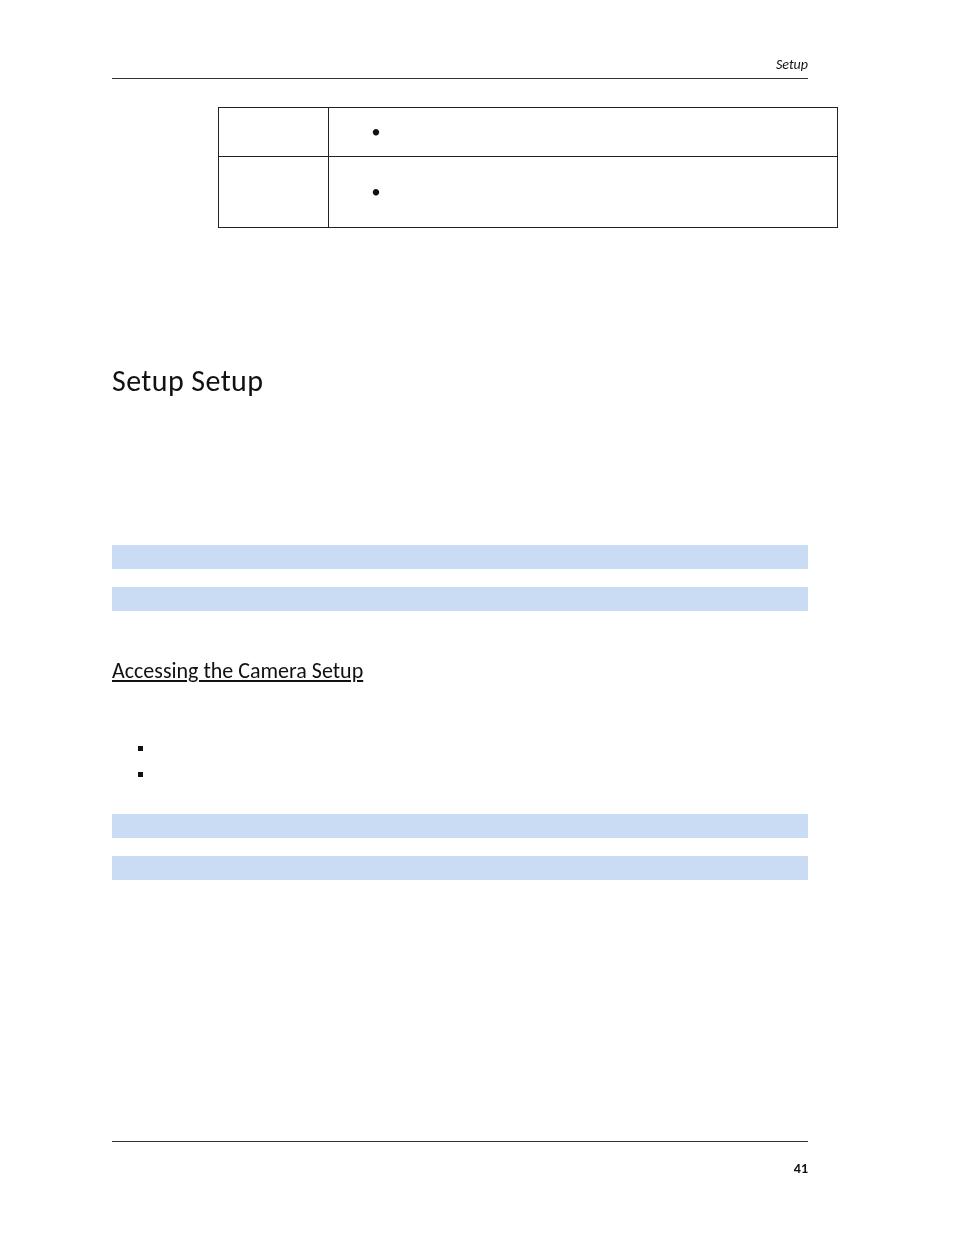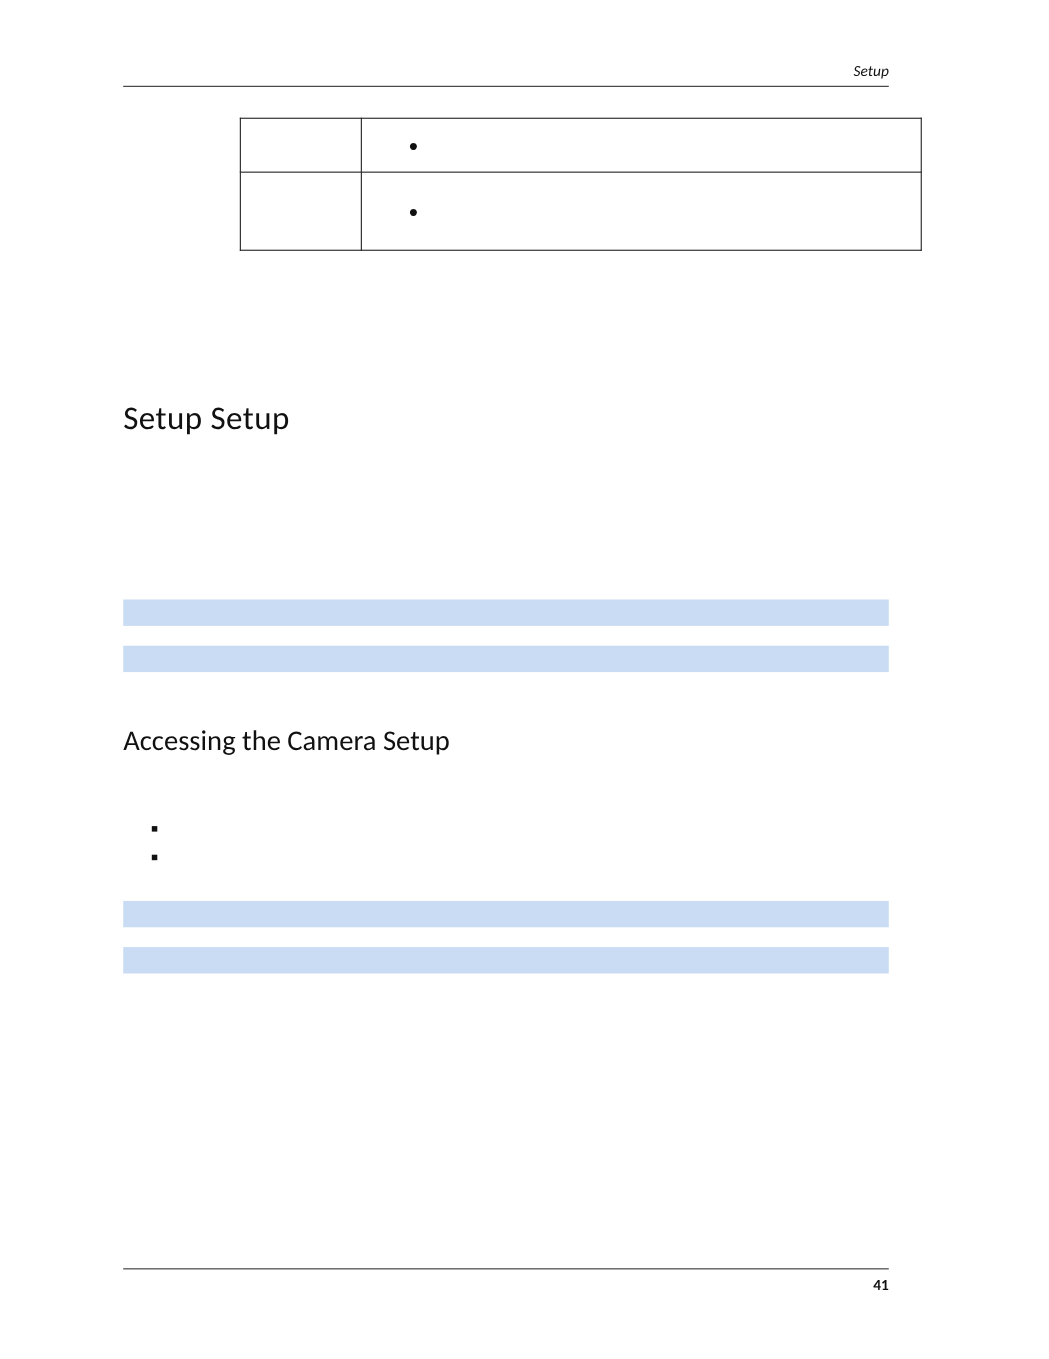--- a/index.html
+++ b/index.html
@@ -54,22 +54,23 @@
   }
   
   .h1 {
     font-size: 30px;
     font-weight: 400;
     letter-spacing: 0.4px;
     margin-top: 134px;
     margin-bottom: 146px;
   }
   .h2 {
-    font-size: 26px;
+    font-size: 22px;
     font-weight: 400;
+    text-decoration: underline;
     margin-top: 46px;
     margin-bottom: 54px;
   }
   
   .band {
     background: #cadcf4;
     height: 24px;
     width: 100%;
     margin-bottom: 18px;
   }
@@ -95,21 +96,21 @@
     height: 5px;
     background: #111;
   }
   
   .footer {
     position: absolute;
     left: 112px;
     right: 112px;
     bottom: 58px;
     border-top: 1px solid #333;
-    padding-top: 6px;
+    padding-top: 18px;
     text-align: right;
     font-size: 14px;
     font-weight: 700;
   }
 </style>
 </head>
 <body>
 
 <div class="page">
 

